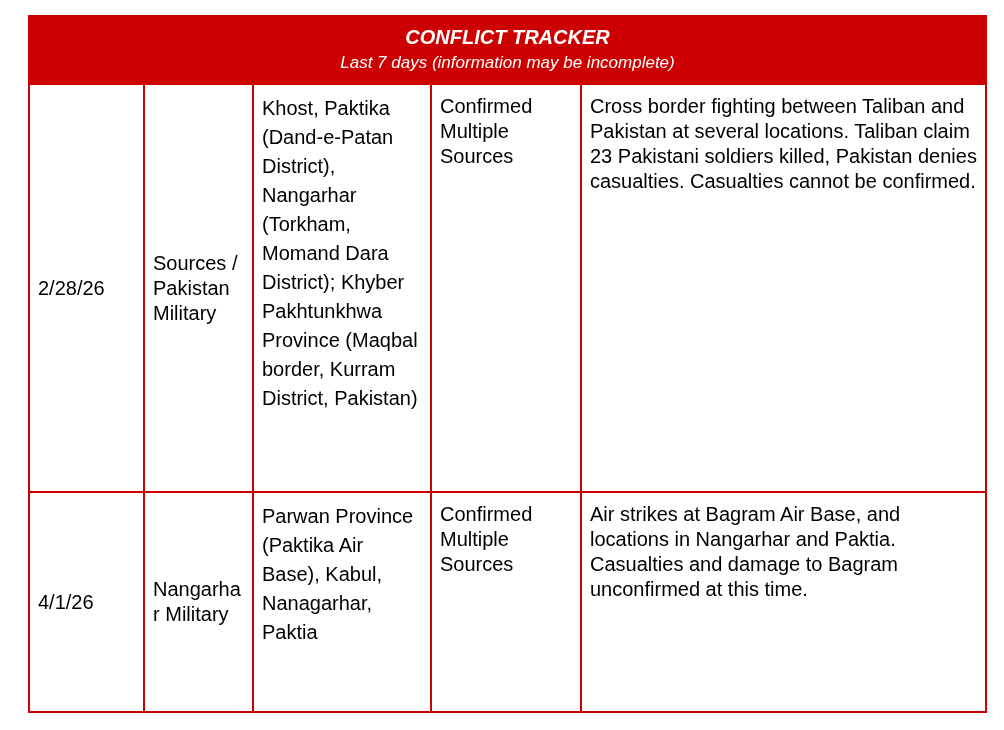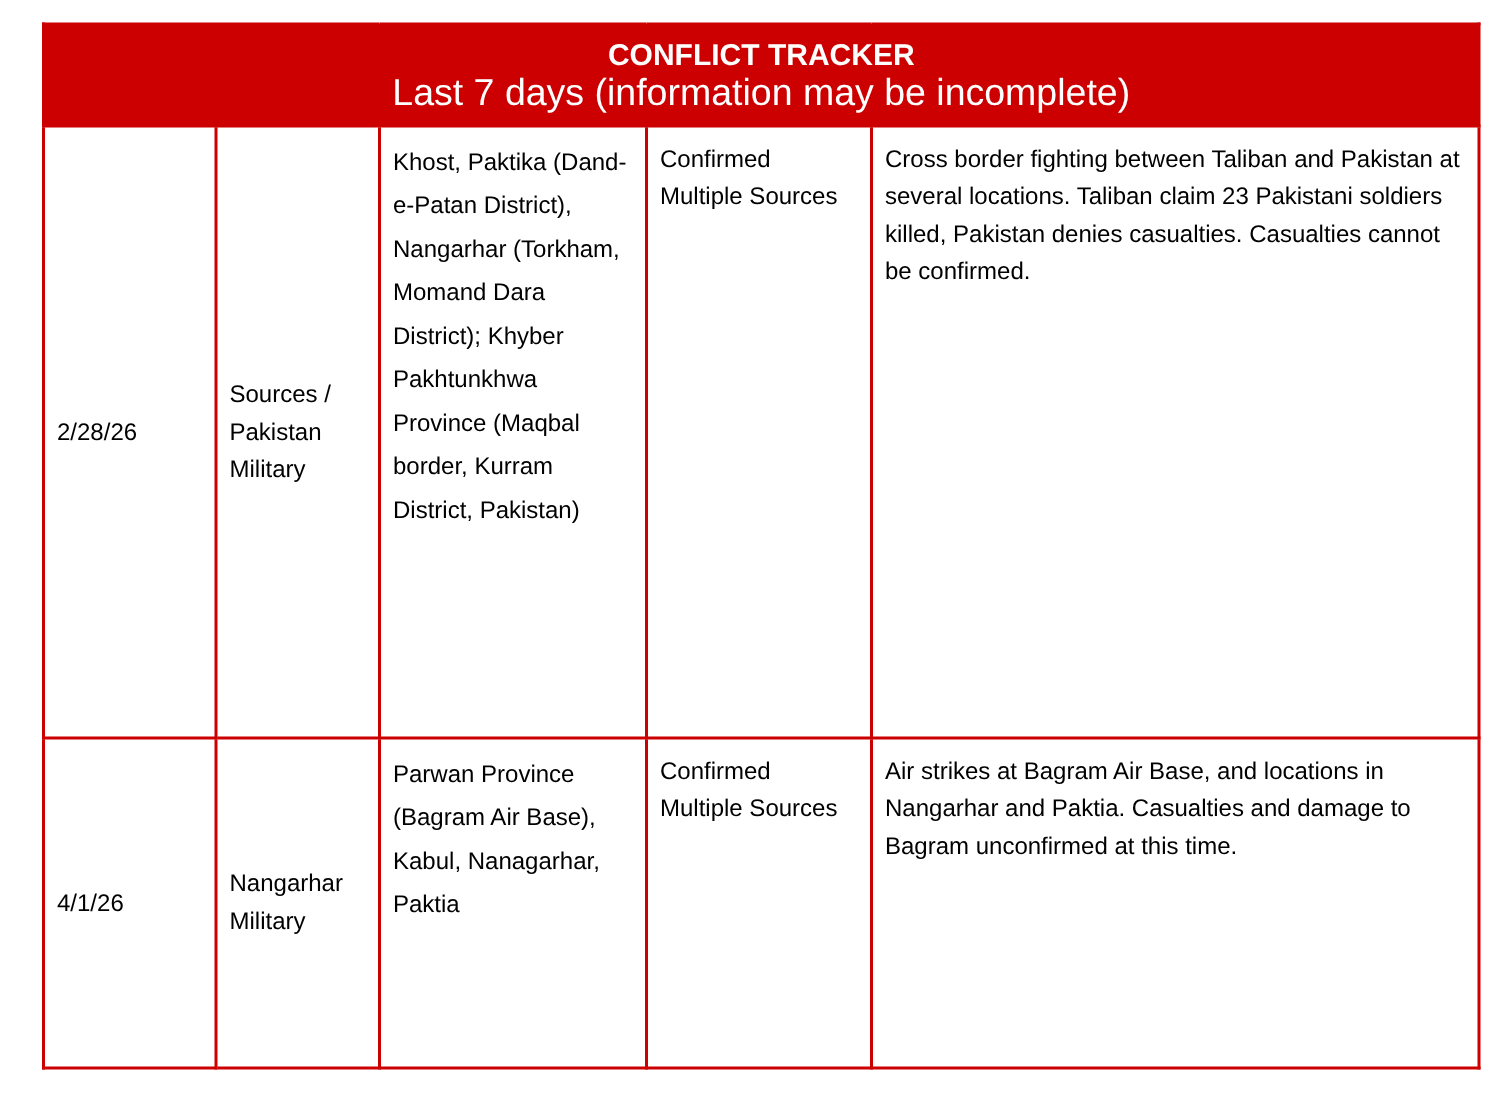--- a/index.html
+++ b/index.html
@@ -26,33 +26,34 @@
   table.tracker td {
     border: 2px solid #cc0000;
   }
   .header-cell {
     background: #cc0000;
     color: #ffffff;
     text-align: center;
     vertical-align: middle;
     padding: 8px 10px;
     height: 67px;
+    font-style: italic;
   }
   .header-title {
     font-size: 20px;
     font-weight: bold;
     line-height: 25px;
   }
   .header-subtitle {
-    font-size: 25px;
+    font-size: 17px;
     font-weight: normal;
     line-height: 25px;
   }
   .cell {
-    font-size: 16px;
+    font-size: 20px;
     line-height: 25px;
     padding: 9px 8px;
     vertical-align: top;
     text-align: left;
     font-weight: normal;
     word-wrap: break-word;
   }
   .cell.date,
   .cell.actors {
     vertical-align: middle;
@@ -86,18 +87,18 @@
     <tr class="row-1">
       <td class="cell date">2/28/26</td>
       <td class="cell actors">Sources / Pakistan Military</td>
       <td class="cell location">Khost, Paktika (Dand-e-Patan District), Nangarhar (Torkham, Momand Dara District); Khyber Pakhtunkhwa Province (Maqbal border, Kurram District, Pakistan)</td>
       <td class="cell confirmation">Confirmed Multiple Sources</td>
       <td class="cell description">Cross border fighting between Taliban and Pakistan at several locations. Taliban claim 23 Pakistani soldiers killed, Pakistan denies casualties. Casualties cannot be confirmed.</td>
     </tr>
     <tr class="row-2">
       <td class="cell date">4/1/26</td>
       <td class="cell actors">Nangarhar Military</td>
-      <td class="cell location">Parwan Province (Bagram Air Base),  Kabul, Nanagarhar, Paktia</td>
+      <td class="cell location">Parwan Province (Paktika Air Base),  Kabul, Nanagarhar, Paktia</td>
       <td class="cell confirmation">Confirmed Multiple Sources</td>
       <td class="cell description">Air strikes at Bagram Air Base, and locations in Nangarhar and Paktia. Casualties and damage to Bagram unconfirmed at this time.</td>
     </tr>
   </tbody>
 </table>
 
 </body></html>

